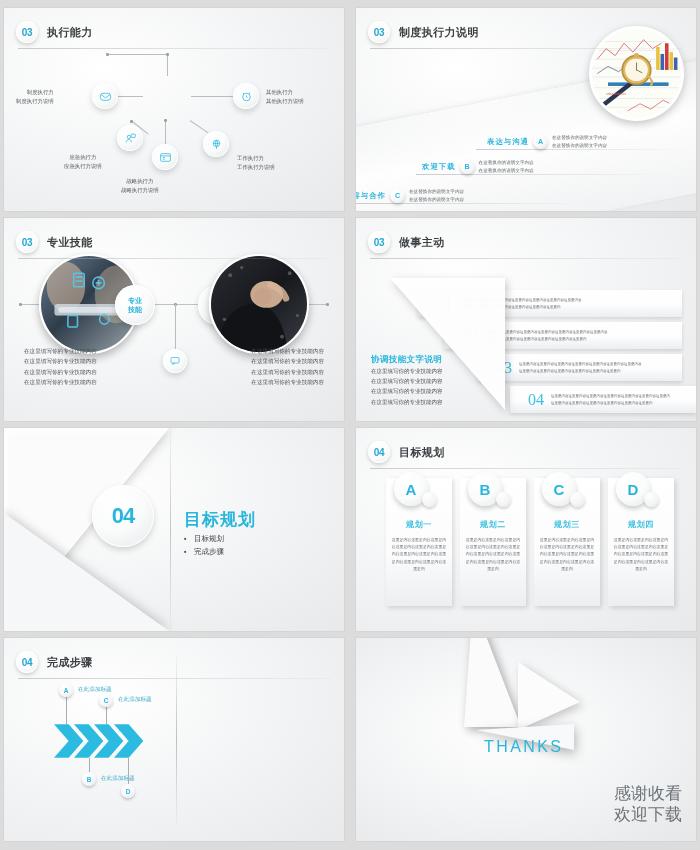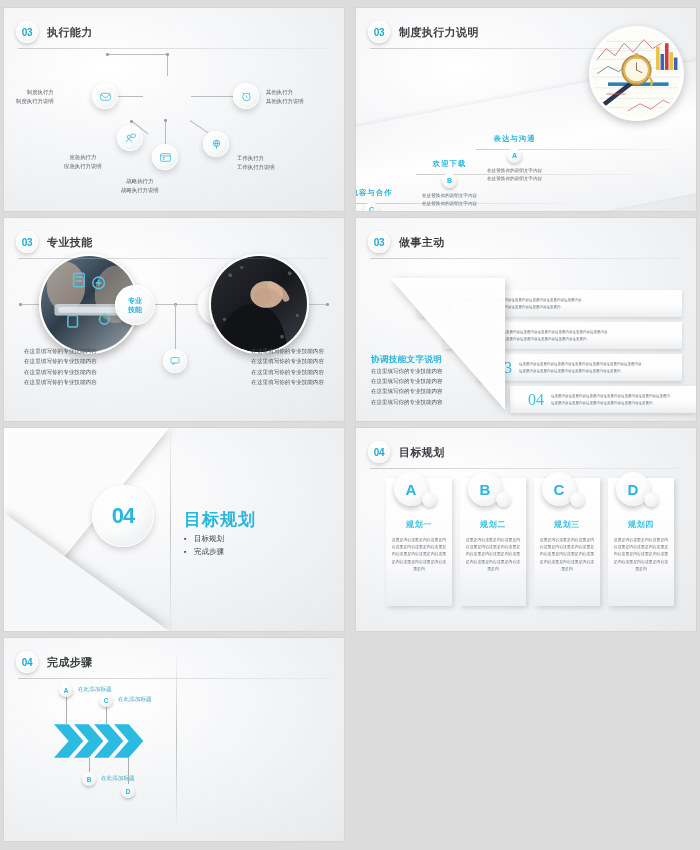--- a/index.html
+++ b/index.html
@@ -66,21 +66,21 @@
     box-shadow:0 3px 9px rgba(0,0,0,.22);
     background:#fdfdfa;
     border:3px solid #fff;
   }
   .s2 .sweep{
     position:absolute;left:-40px;top:86px;width:430px;height:130px;
     background:linear-gradient(180deg,rgba(255,255,255,0) 0%,rgba(255,255,255,.92) 40%,#f1f2f3 100%);
     transform:rotate(-11deg);
     box-shadow:0 -1px 5px rgba(0,0,0,.07);
   }
-  .s2 .row{position:absolute;display:flex;align-items:center;gap:4px;flex-direction:column;}
+  .s2 .row{position:absolute;display:flex;align-items:center;gap:4px;}
   .s2 .rt{font-size:7.4px;font-weight:bold;color:#2fb6dc;letter-spacing:1px;white-space:nowrap;}
   .s2 .bead{
     position:relative;width:15px;height:15px;border-radius:50%;flex:none;
     background:radial-gradient(circle at 34% 26%,#fff 0%,#f7f8f9 55%,#dfe3e5 100%);
     box-shadow:0 2px 3px rgba(0,0,0,.2);
     display:flex;align-items:center;justify-content:center;
     color:#29b6dd;font-size:7px;font-weight:bold;
   }
   .s2 .desc{font-size:4.6px;color:#5a6165;line-height:1.7;white-space:nowrap;}
   .s2 .strip{position:absolute;height:1px;background:linear-gradient(90deg,rgba(150,155,160,.5),rgba(150,155,160,0));}
@@ -586,14 +586,24 @@
 
     <div class="stem" style="left:85px;top:120px;height:16px;"></div>
     <div class="pin" style="left:78px;top:134px;">B</div>
     <div class="ptxt" style="left:97px;top:137px;">在此添加标题</div>
 
     <div class="stem" style="left:124px;top:120px;height:28px;"></div>
     <div class="pin" style="left:117px;top:146px;">D</div>
 
   </div>
 
+  <div class="slide s8">
+    <div class="wa"></div>
+    <div class="wc"></div>
+    <div class="wb"></div>
+    <div class="thanks">THANKS</div>
+    <div class="cn">
+      <div>感谢收看</div>
+      <div>欢迎下载</div>
+    </div>
+  </div>
 
 </div>
 
 </body></html>

